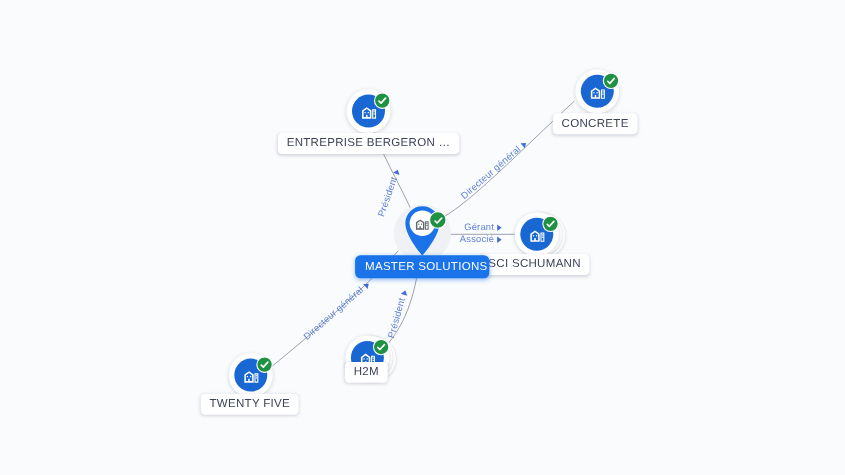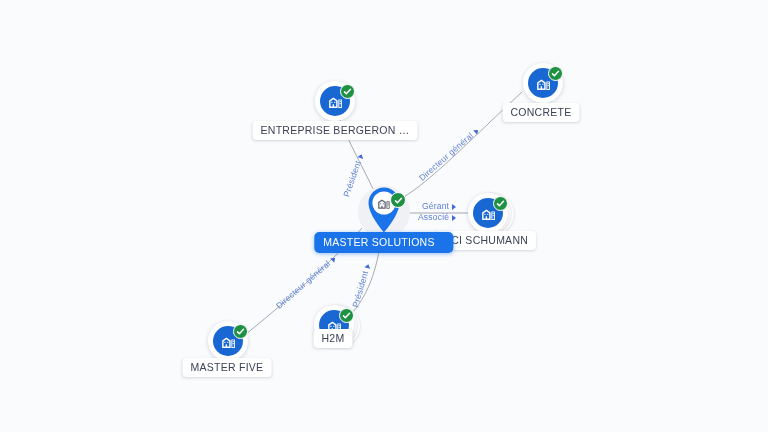--- a/index.html
+++ b/index.html
@@ -118,21 +118,21 @@
     padding: 3px 8px 4px 8px;
     border-radius: 4px;
     white-space: nowrap;
     box-shadow: 0 1px 3px rgba(40,50,80,0.18);
   }
   .node-label.primary {
     background: #1a73e8;
     color: #ffffff;
     font-size: 10.5px;
     font-weight: 500;
-    padding: 4px 19px 5px 9px;
+    padding: 4px 2px 5px 9px;
     border-radius: 5px;
     box-shadow: 0 1px 4px rgba(26,115,232,0.45);
   }
 
   
   .edge-label {
     position: absolute;
     color: #5b7fd4;
     font-size: 8.5px;
     letter-spacing: 0.2px;
@@ -299,21 +299,21 @@
         <rect x="17.8" y="14.2" width="1.6" height="1.5"></rect>
         <rect x="6.2" y="12.4" width="1.6" height="1.6"></rect>
         <rect x="10.2" y="12.4" width="1.6" height="1.6"></rect>
       </svg>
     </div>
     <div class="check-badge">
       <svg width="9" height="9" viewBox="0 0 24 24" fill="none" stroke="#ffffff" stroke-width="4" stroke-linecap="round" stroke-linejoin="round">
         <path d="M4 13l5 5L20 6"></path>
       </svg>
     </div>
-    <div class="node-label" style="left:-1px; top:17px;">MASTER FIVE</div>
+    <div class="node-label" style="left:-1px; top:17px;">TWENTY FIVE</div>
   </div>
 
   <div class="node" style="left:384px; top:212px;">
     <div class="center-halo"></div>
     <div class="pin-wrap">
       <svg width="38" height="48" viewBox="0 0 38 48">
         <path d="M19 1.5C10.4 1.5 3.5 8.4 3.5 17c0 11 13 26.5 15.5 29.5C21.5 43.5 34.5 28 34.5 17c0-8.6-6.9-15.5-15.5-15.5z" fill="#1a73e8"></path>
         <circle cx="19" cy="17" r="11.6" fill="#ffffff"></circle>
         <g fill="#5f6670" transform="translate(11.2,9.4) scale(0.64)">
           <path d="M3 21V10.5l6-4.2 6 4.2V21H3zm2-2h3v-3h2v3h3v-7.5L9 8.7 5 11.5V19z"></path>

